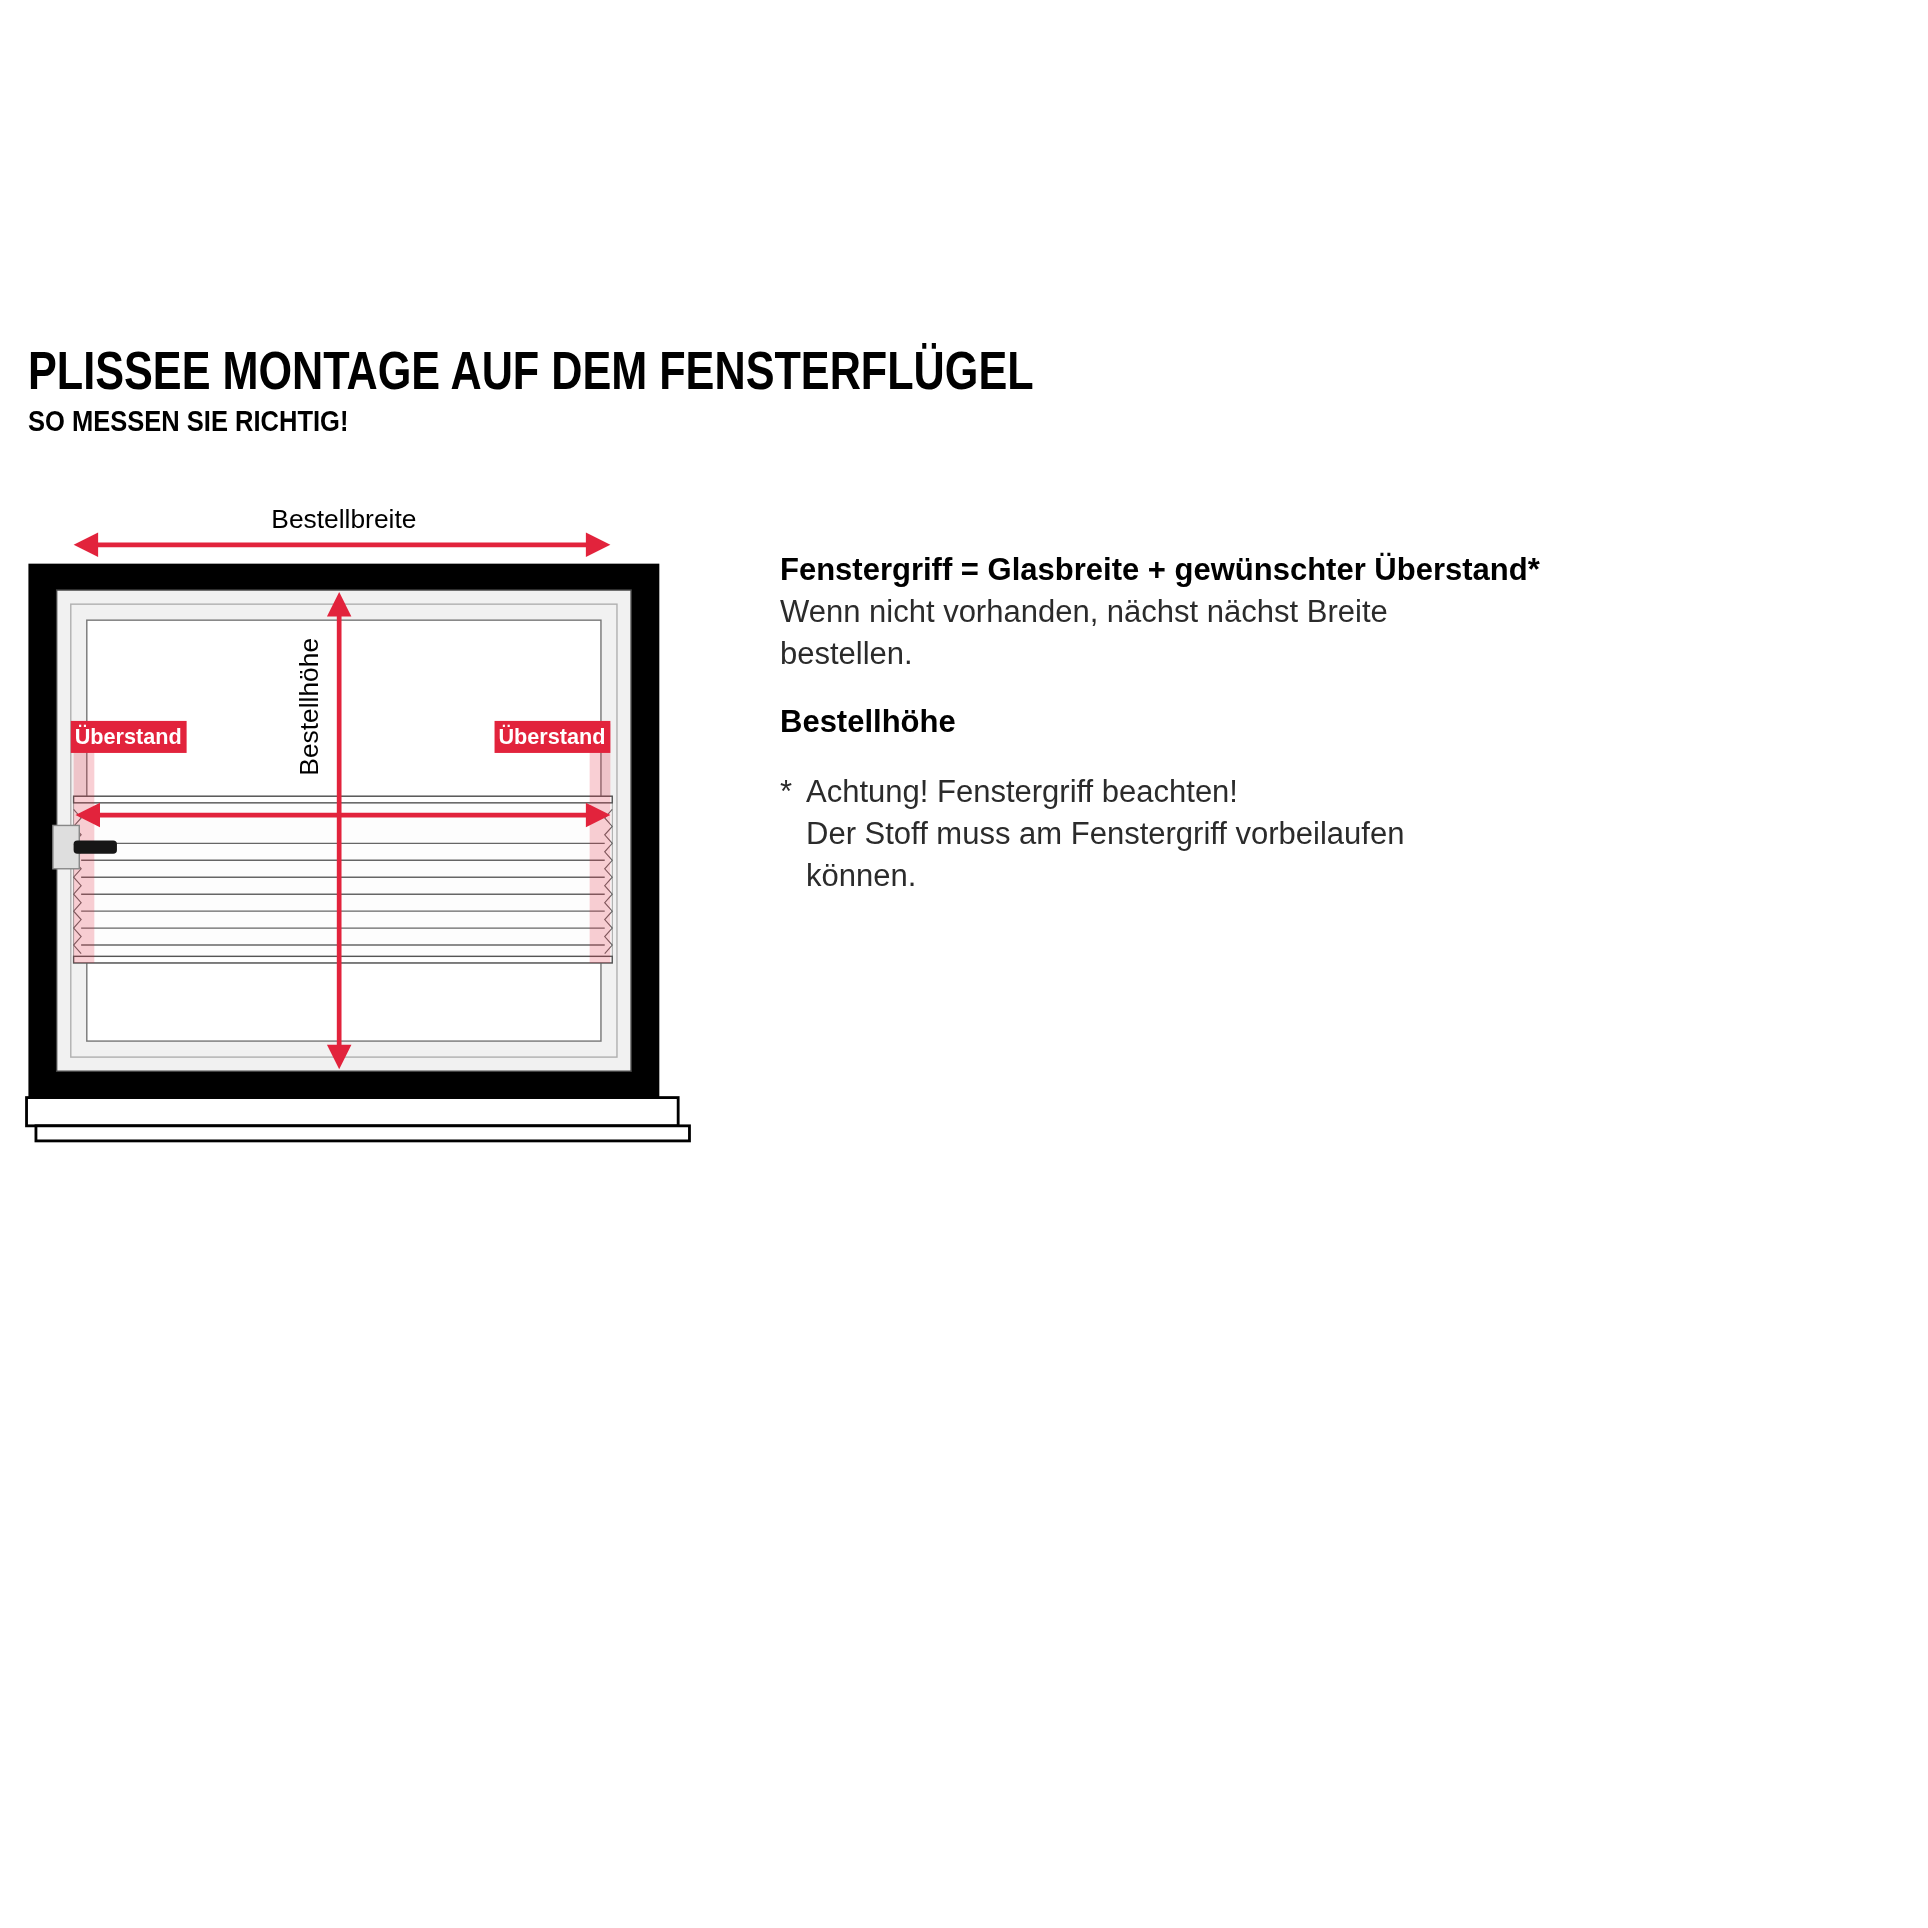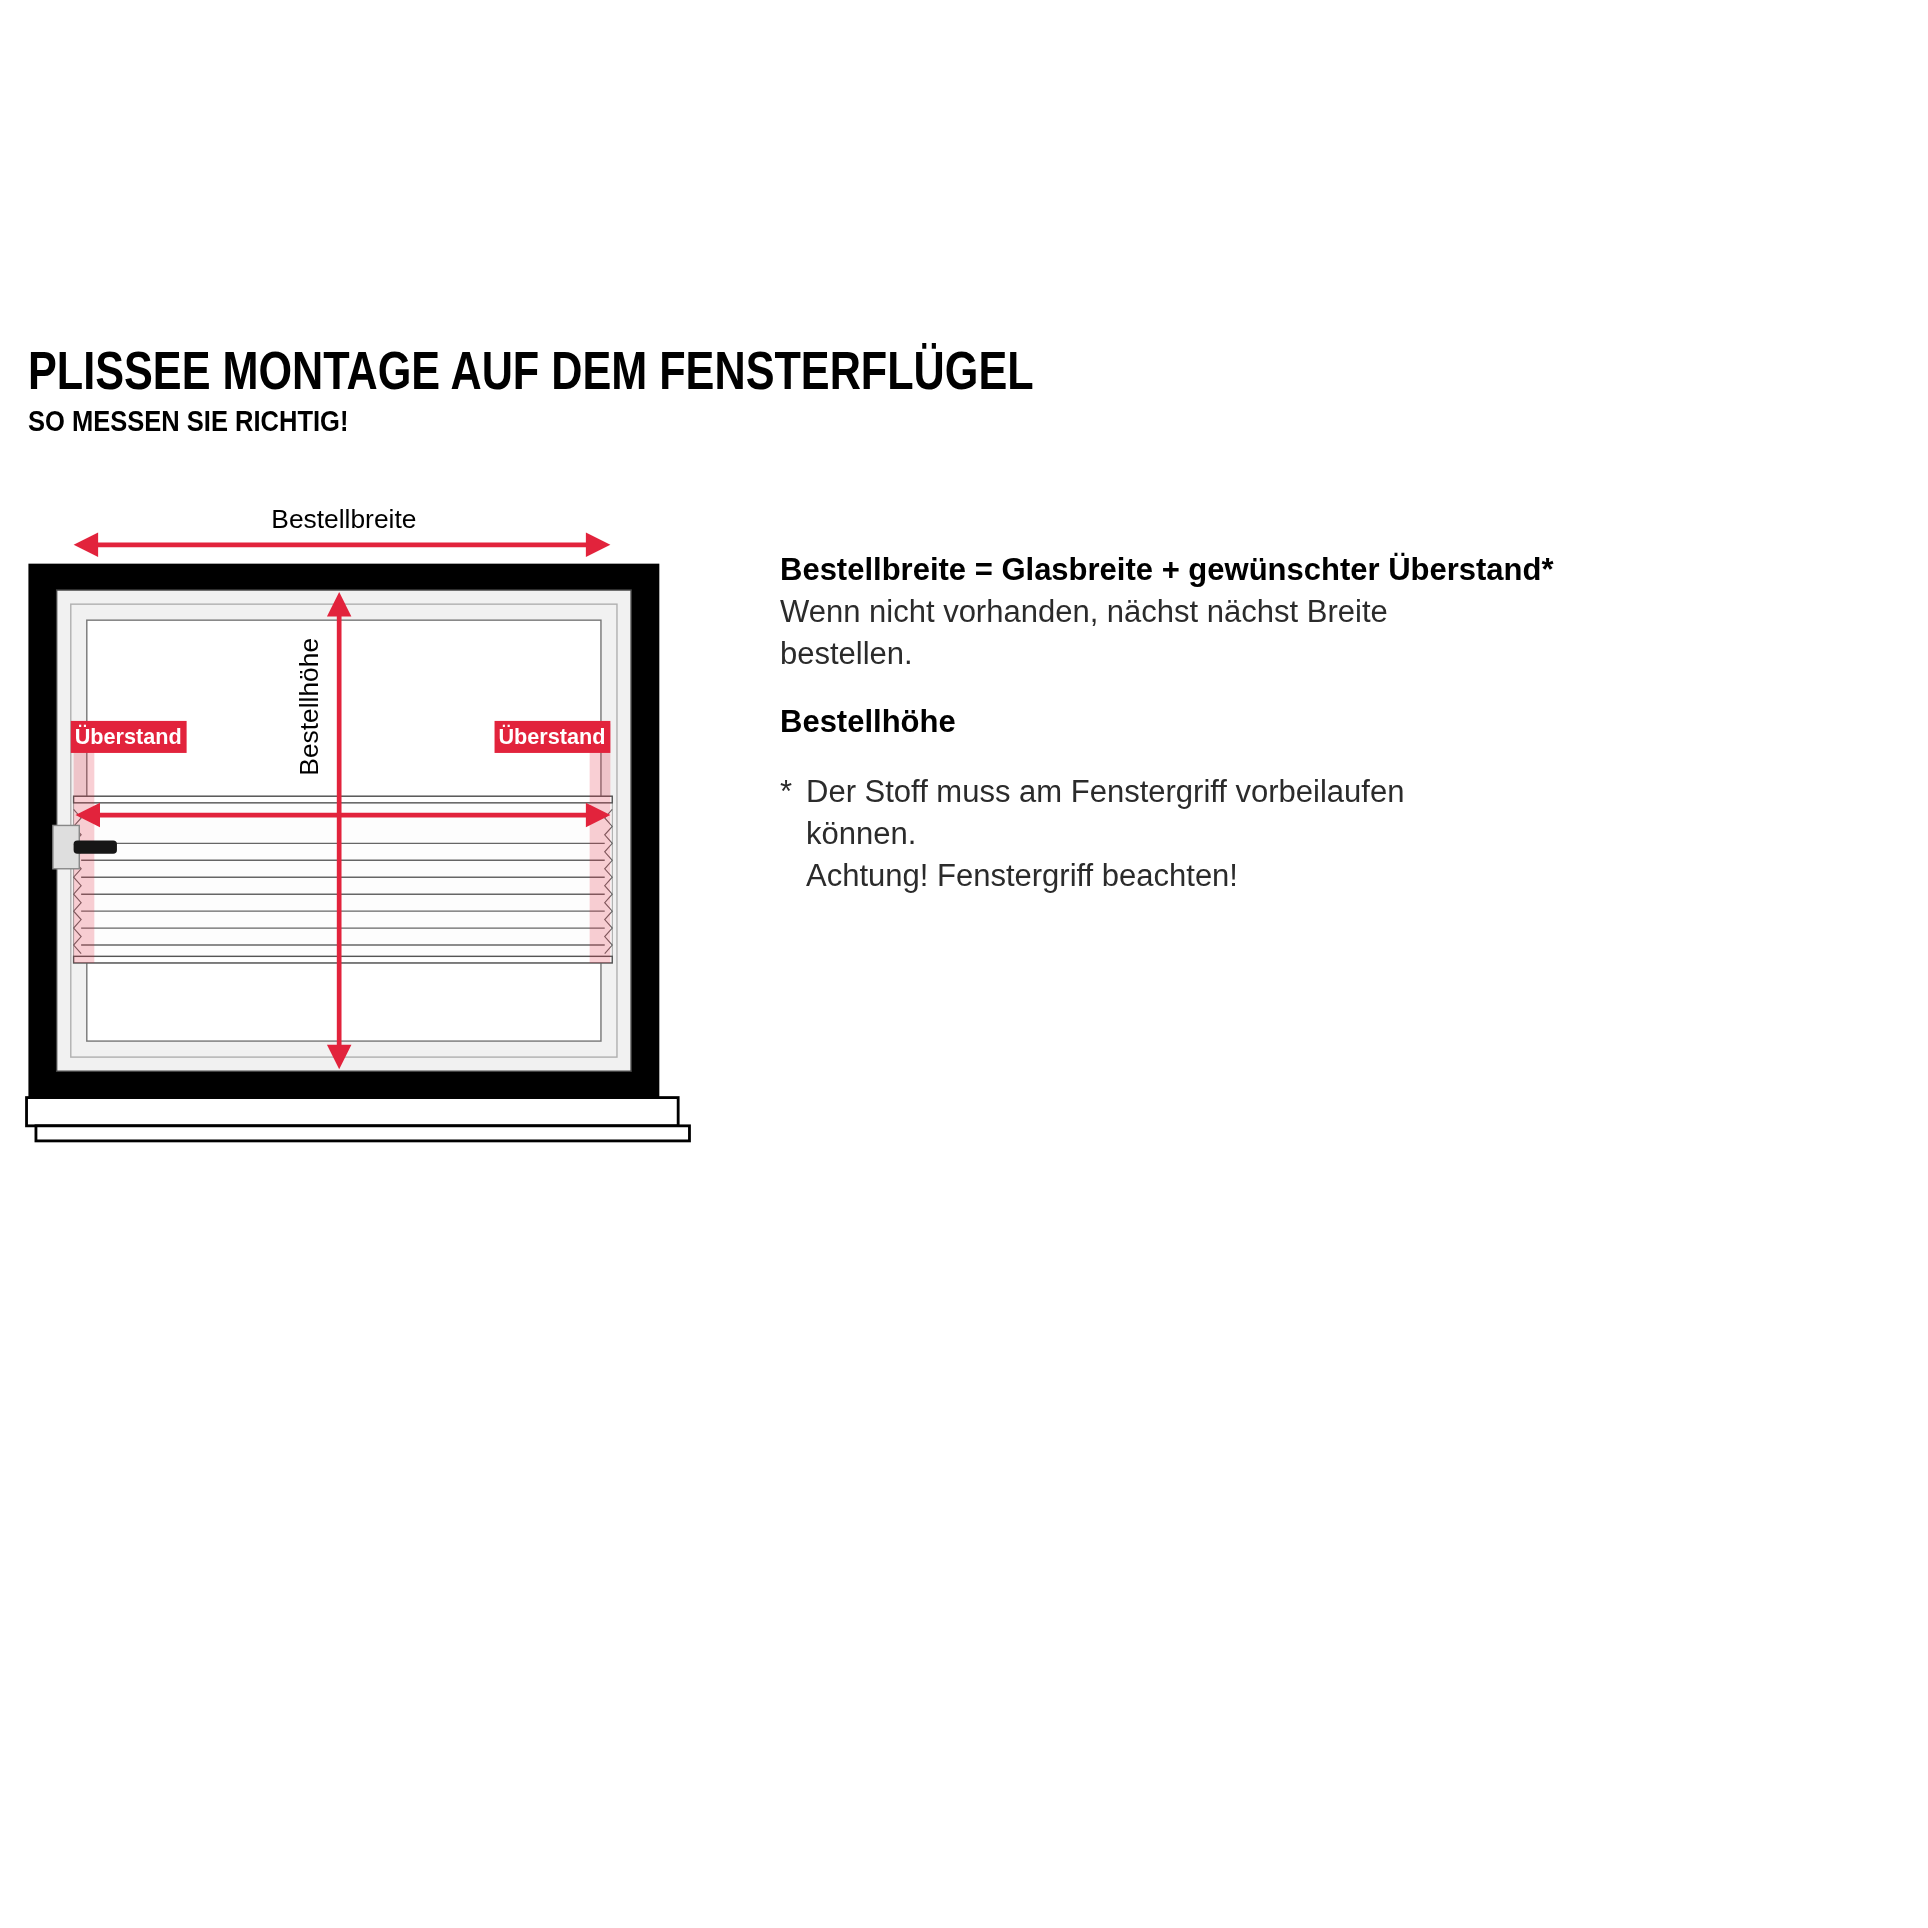--- a/index.html
+++ b/index.html
@@ -91,26 +91,26 @@
     <text x="566" y="270" text-anchor="middle" font-size="23" font-weight="bold" fill="#fff">Überstand</text>
   </g>
 
   <g>
     <rect x="8" y="645" width="692" height="30" fill="#ffffff" stroke="#000" stroke-width="3"></rect>
     <rect x="18" y="675" width="694" height="16" fill="#ffffff" stroke="#000" stroke-width="3"></rect>
   </g>
 </svg>
 
 <section class="info">
-  <p class="hd">Bestellbreite = Glasbreite + gewünschter Überstand*</p>
+  <p class="hd">Fenstergriff = Glasbreite + gewünschter Überstand*</p>
   <p>Wenn nicht vorhanden, nächst nächst Breite bestellen.</p>
 
   <p class="hd sec2">Bestellhöhe</p>
 
   <div class="footnote">
     <span class="fn-marker">*</span>
     <div>
+      <p>Achtung! Fenstergriff beachten!</p>
       <p>Der Stoff muss am Fenstergriff vorbeilaufen können.</p>
-      <p>Achtung! Fenstergriff beachten!</p>
     </div>
   </div>
 </section>
 
 
 </body></html>

